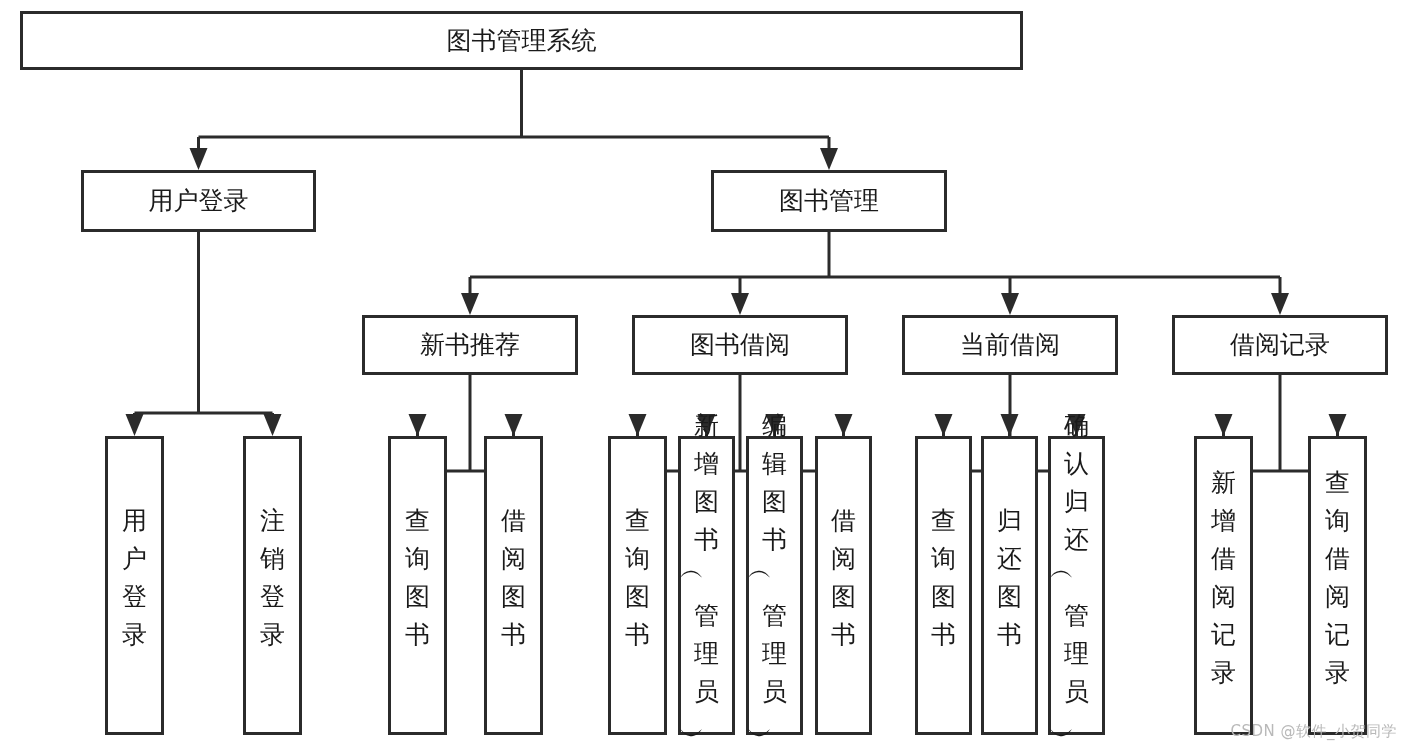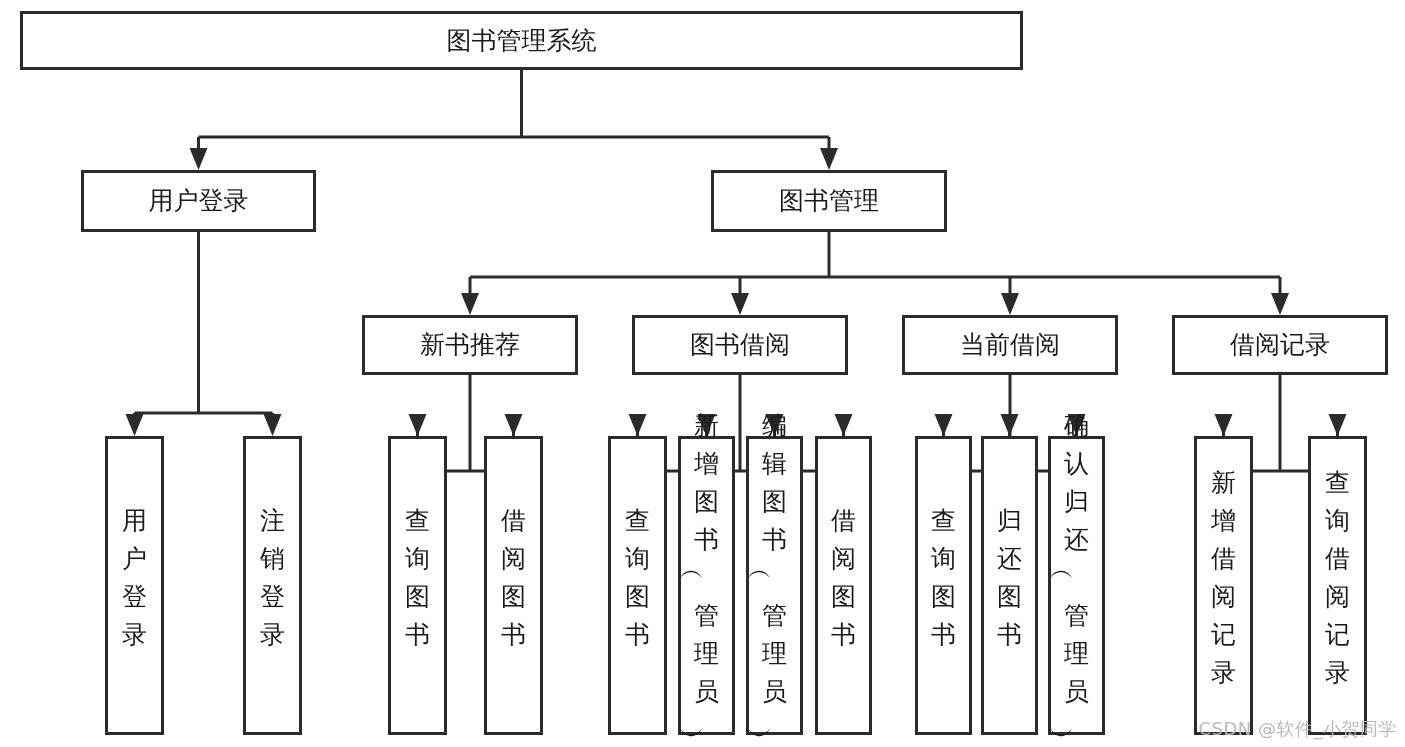--- a/index.html
+++ b/index.html
@@ -51,21 +51,21 @@
     fill: #1a1a1a;
     font-family: "DejaVu Sans", "Liberation Sans", sans-serif;
     font-size: 25px;
     text-anchor: middle;
   }
   .watermark {
     position: absolute;
     right: 8px;
     bottom: 6px;
     font-family: "DejaVu Sans", "Liberation Sans", sans-serif;
-    font-size: 18px;
+    font-size: 15px;
     color: #b9b9b9;
     letter-spacing: 0.5px;
     white-space: nowrap;
     user-select: none;
   }
 </style>
 </head>
 <body>
 
 <div id="diagram-root">

